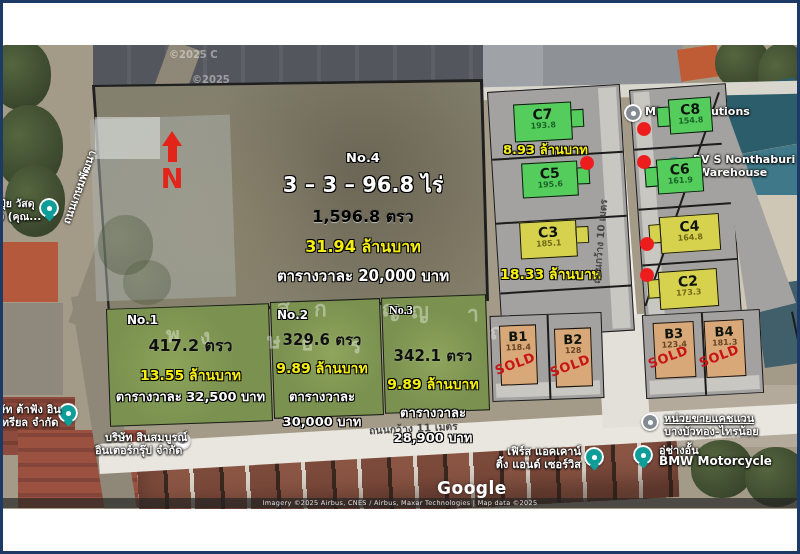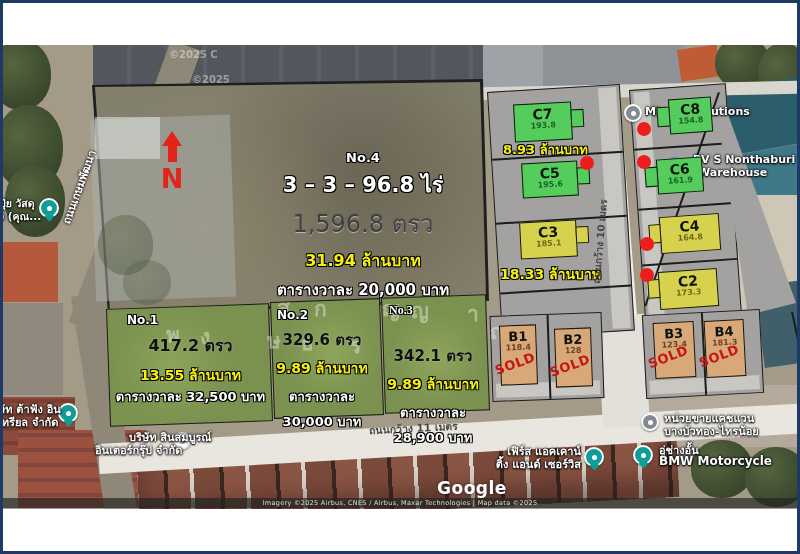--- a/index.html
+++ b/index.html
@@ -21,21 +21,21 @@
   .u-id{font-weight:800;font-size:14px;color:#0d130d;line-height:1.1;margin-top:3px;}
   .u-area{font-size:8px;font-weight:700;line-height:1;}
   .area-g{color:rgba(10,70,25,.78);}
   .area-y{color:rgba(95,85,15,.85);}
   .area-t{color:rgba(90,55,25,.9);}
   .sold{position:absolute;color:#c81414;font-weight:800;font-size:13px;transform:rotate(-18deg);letter-spacing:.5px;white-space:nowrap;}
   .dot{position:absolute;width:14px;height:14px;border-radius:50%;background:#ee1d1d;}
   .wt{color:#fff;font-weight:700;text-shadow:-1px -1px 0 #000,1px -1px 0 #000,-1px 1px 0 #000,1px 1px 0 #000;}
   .yt{color:#f6ef12;font-weight:700;text-shadow:-1px -1px 0 #000,1px -1px 0 #000,-1px 1px 0 #000,1px 1px 0 #000;}
   .bkt{color:#101010;font-weight:700;text-shadow:0 0 2px rgba(255,255,255,.35);}
-  .bluet{color:#404040;font-weight:400;font-size:24px;text-shadow:0 1px 1px rgba(255,255,255,.55),0 0 2px rgba(0,0,0,.25);}
+  .bluet{color:#000000;font-weight:700;font-size:16px;text-shadow:0 1px 1px rgba(255,255,255,.55),0 0 2px rgba(0,0,0,.25);}
   .t-center{text-align:center;}
   .pl{position:absolute;font-size:11px;font-weight:600;color:#fff;text-shadow:0 0 2px #000,0 0 3px #000,0 1px 2px #000;white-space:nowrap;}
   .rl{position:absolute;font-size:10.5px;color:#474747;font-weight:600;white-space:nowrap;}
   .rlw{position:absolute;font-size:11px;color:#fff;font-weight:600;white-space:nowrap;text-shadow:0 0 2px #000,0 0 3px #000;}
   .wm{position:absolute;color:rgba(255,255,255,.38);font-size:21px;font-weight:700;}
   .imk{position:absolute;color:rgba(255,255,255,.42);font-size:10px;font-weight:600;}
   .pin{position:absolute;border-radius:50%;box-shadow:0 1px 2px rgba(0,0,0,.45);}
   .pin-teal{width:16px;height:16px;background:#0f9d99;border:2px solid #fff;}
   .pin-white{width:14px;height:14px;background:#fff;border:2px solid #e3e3e3;}
   .pin-grey{width:14px;height:14px;background:#848a92;border:2px solid #fff;}
@@ -267,34 +267,34 @@
   <div class="pin pin-teal" style="left:55px;top:358px;">
         <i></i>
         <span class="pin-tail"></span>
       </div>
   <div class="pl" style="left:-5px;top:355px;">ษัท ต้าฟัง อิน</div>
   <div class="pl" style="left:-5px;top:368px;">เทรียล จำกัด</div>
 
   <div class="pin pin-white" style="left:170px;top:387px;">
         <i></i>
       </div>
-  <div class="pl" style="left:100px;top:383px;padding-left:26px;">บริษัท สินสมบูรณ์</div>
+  <div class="pl" style="left:76px;top:383px;padding-left:26px;">บริษัท สินสมบูรณ์</div>
   <div class="pl" style="left:92px;top:396px;">อินเตอร์กรุ๊ป จำกัด</div>
 
   <div class="pin pin-teal" style="left:581px;top:402px;">
         <i></i>
         <span class="pin-tail"></span>
       </div>
   <div class="pl" style="left:470px;top:397px;width:108px;text-align:right;">เฟิร์ส แอคเคาน์</div>
   <div class="pl" style="left:462px;top:410px;width:116px;text-align:right;">ติ้ง แอนด์ เซอร์วิส</div>
 
   <div class="pin pin-grey" style="left:638px;top:368px;">
         <i></i>
       </div>
-  <div class="pl" style="left:661px;top:364px;">หน่วยขายแคชแวน</div>
+  <div class="pl" style="left:661px;top:364px;text-decoration:underline;">หน่วยขายแคชแวน</div>
   <div class="pl" style="left:661px;top:377px;">บางบัวทอง-ไทรน้อย</div>
 
   <div class="pin pin-teal" style="left:630px;top:400px;">
         <i></i>
         <span class="pin-tail"></span>
       </div>
   <div class="pl" style="left:656px;top:396px;">อู่ช่างอั้น</div>
   <div class="pl" style="left:656px;top:409px;font-size:12px;">BMW Motorcycle</div>
 
   <div class="glogo" style="left:434px;top:433px;">Google</div>

